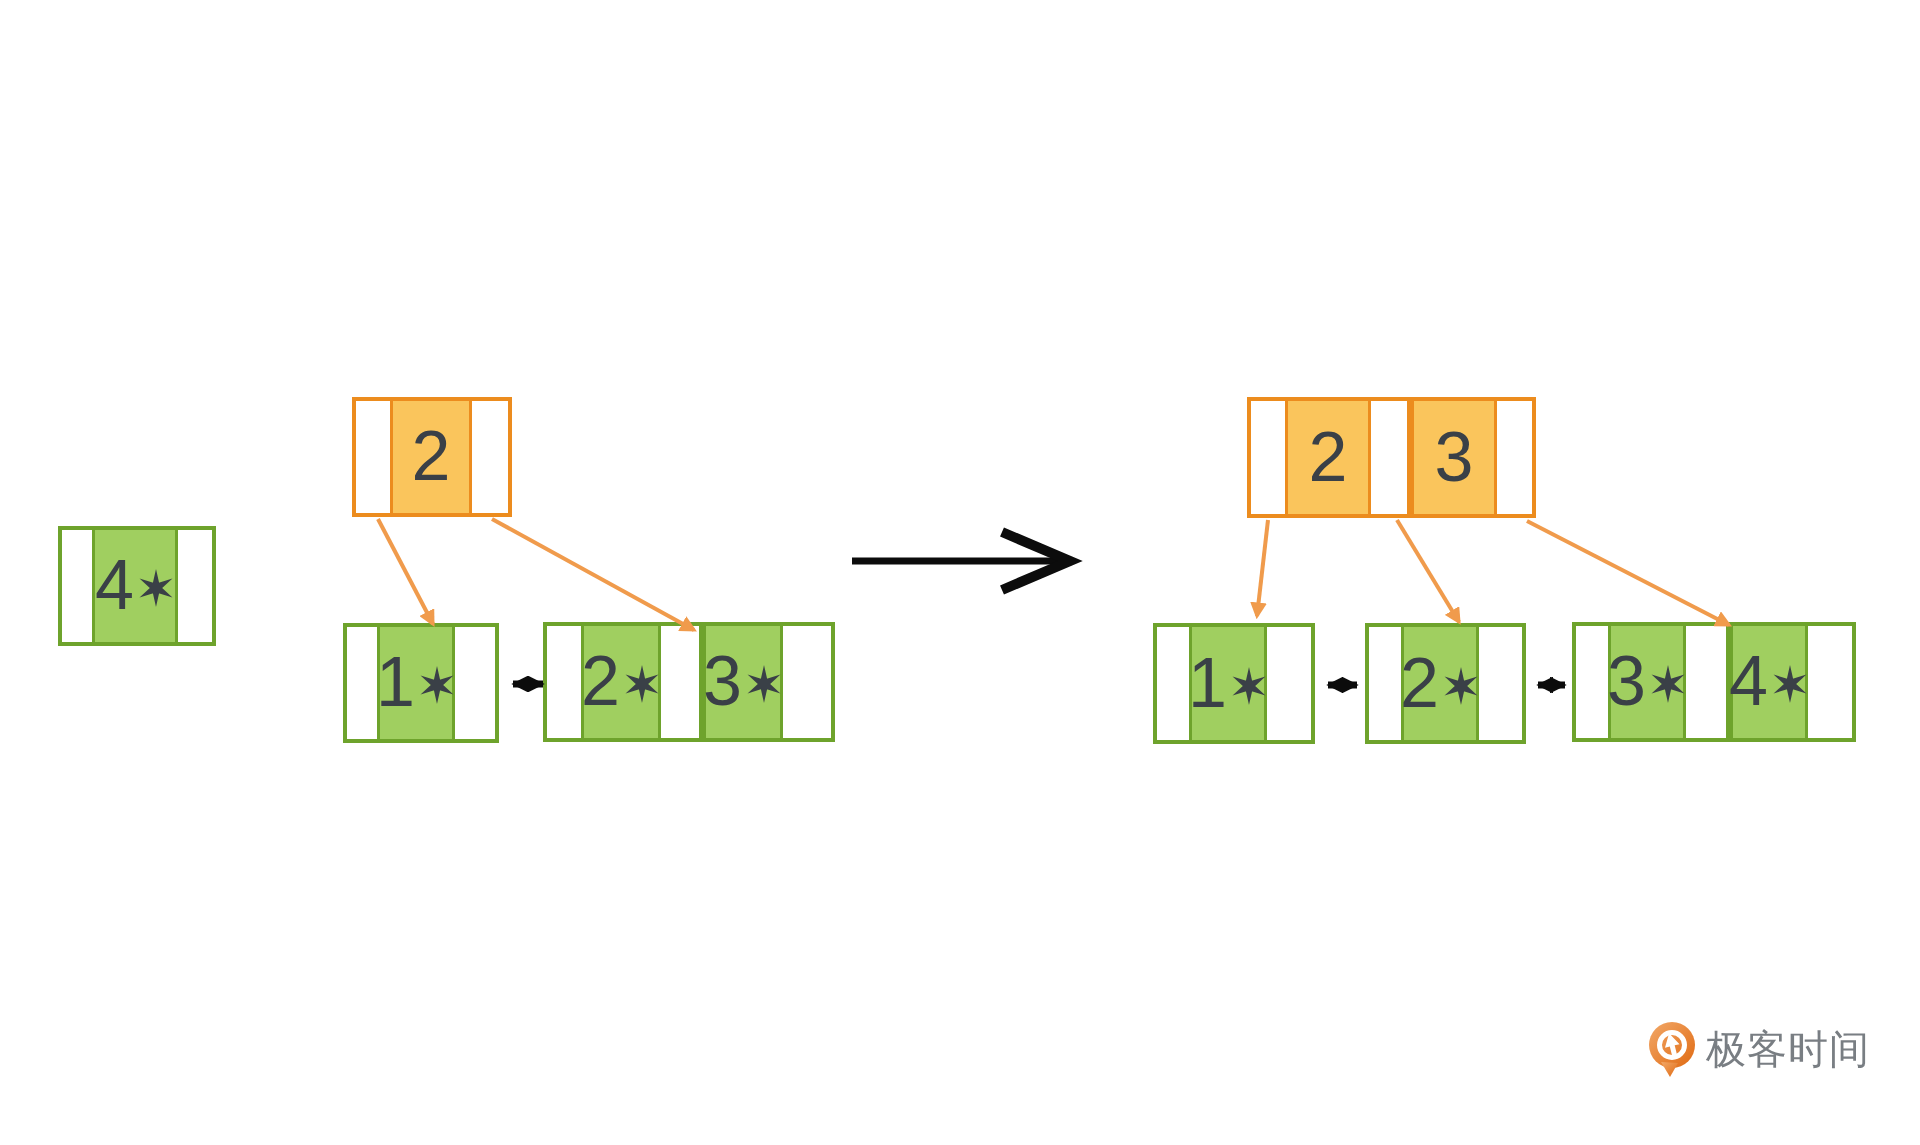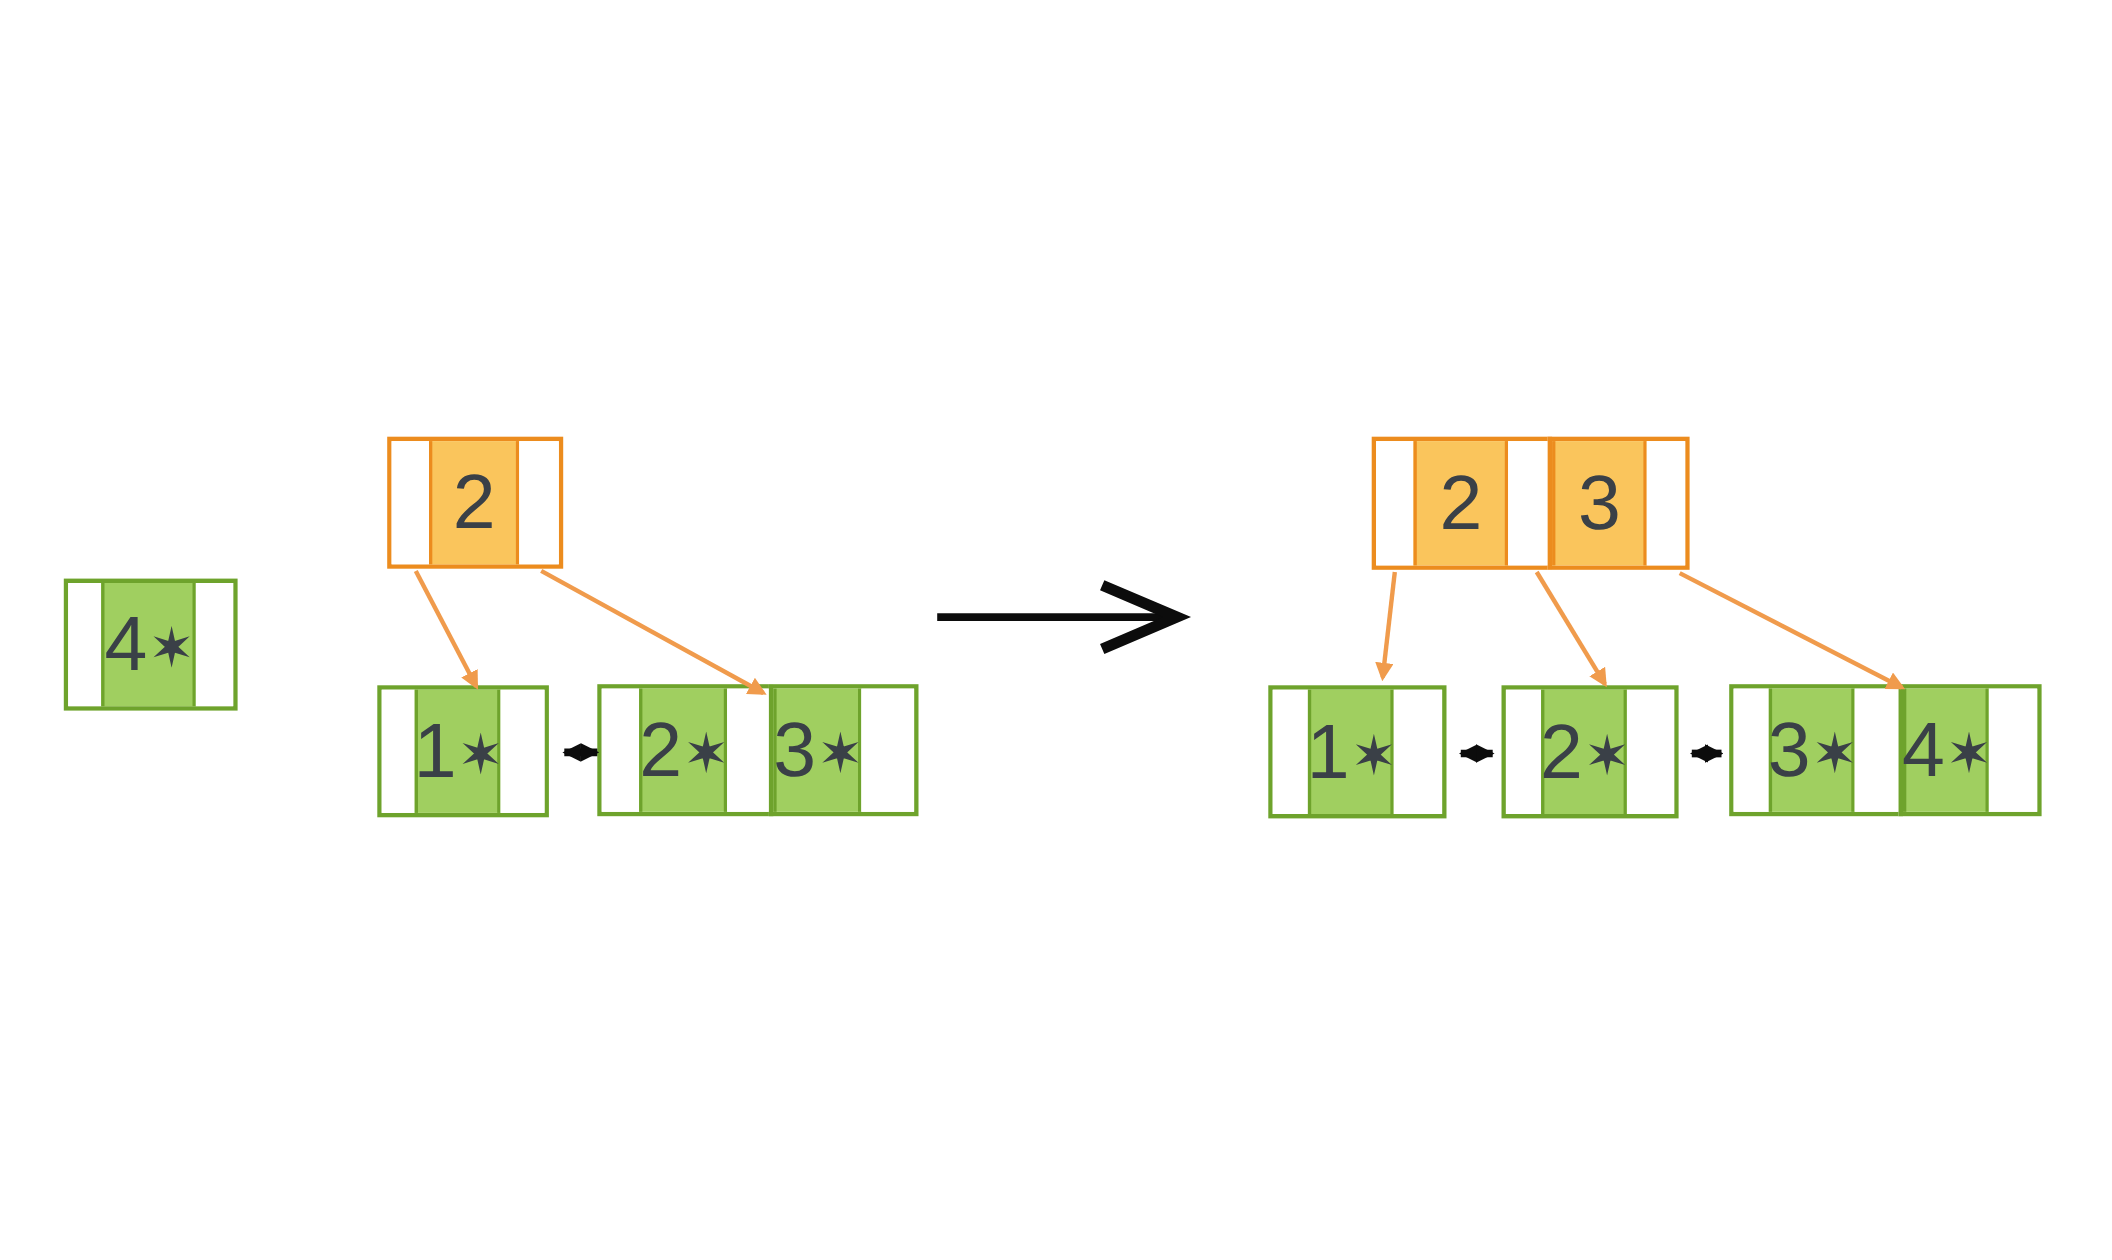--- a/index.html
+++ b/index.html
@@ -178,14 +178,29 @@
         <line x1="513" y1="684" x2="543" y2="684" class="slink" marker-end="url(#mb)" marker-start="url(#mb)"></line>
         <line x1="1328" y1="685" x2="1357" y2="685" class="slink" marker-end="url(#mb)" marker-start="url(#mb)"></line>
         <line x1="1538" y1="685" x2="1565" y2="685" class="slink" marker-end="url(#mb)" marker-start="url(#mb)"></line>
       </g>
     <g id="tarrow-group">
         <line x1="852" y1="561" x2="1068" y2="561" class="tshaft"></line>
         <polyline points="1002,532 1070,561 1002,590" class="thead"></polyline>
       </g>
   </svg>
 
+  <div class="logo">
+    <svg width="48" height="57" viewBox="0 0 48 57">
+      <defs>
+        <linearGradient id="lg" x1="0" y1="0" x2="1" y2="1">
+          <stop offset="0" style="stop-color:var(--logo-grad-light)"></stop>
+          <stop offset="1" style="stop-color:var(--logo-grad-dark)"></stop>
+        </linearGradient>
+      </defs>
+      <circle cx="24" cy="24" r="23" fill="url(#lg)"></circle>
+      <path d="M13 41 L22 56 L30 42 Z" fill="url(#lg)"></path>
+      <circle cx="24" cy="24" r="12.5" fill="none" stroke="#ffffff" stroke-width="5"></circle>
+      <path d="M24 12 L16.5 25 L21.5 25 L21.5 37 L26.5 37 L26.5 25 L31.5 25 Z" fill="#ffffff" transform="rotate(-14 24 24)"></path>
+    </svg>
+    <div class="logo-text">极客时间</div>
+  </div>
 
 </div>
 
 </body></html>

